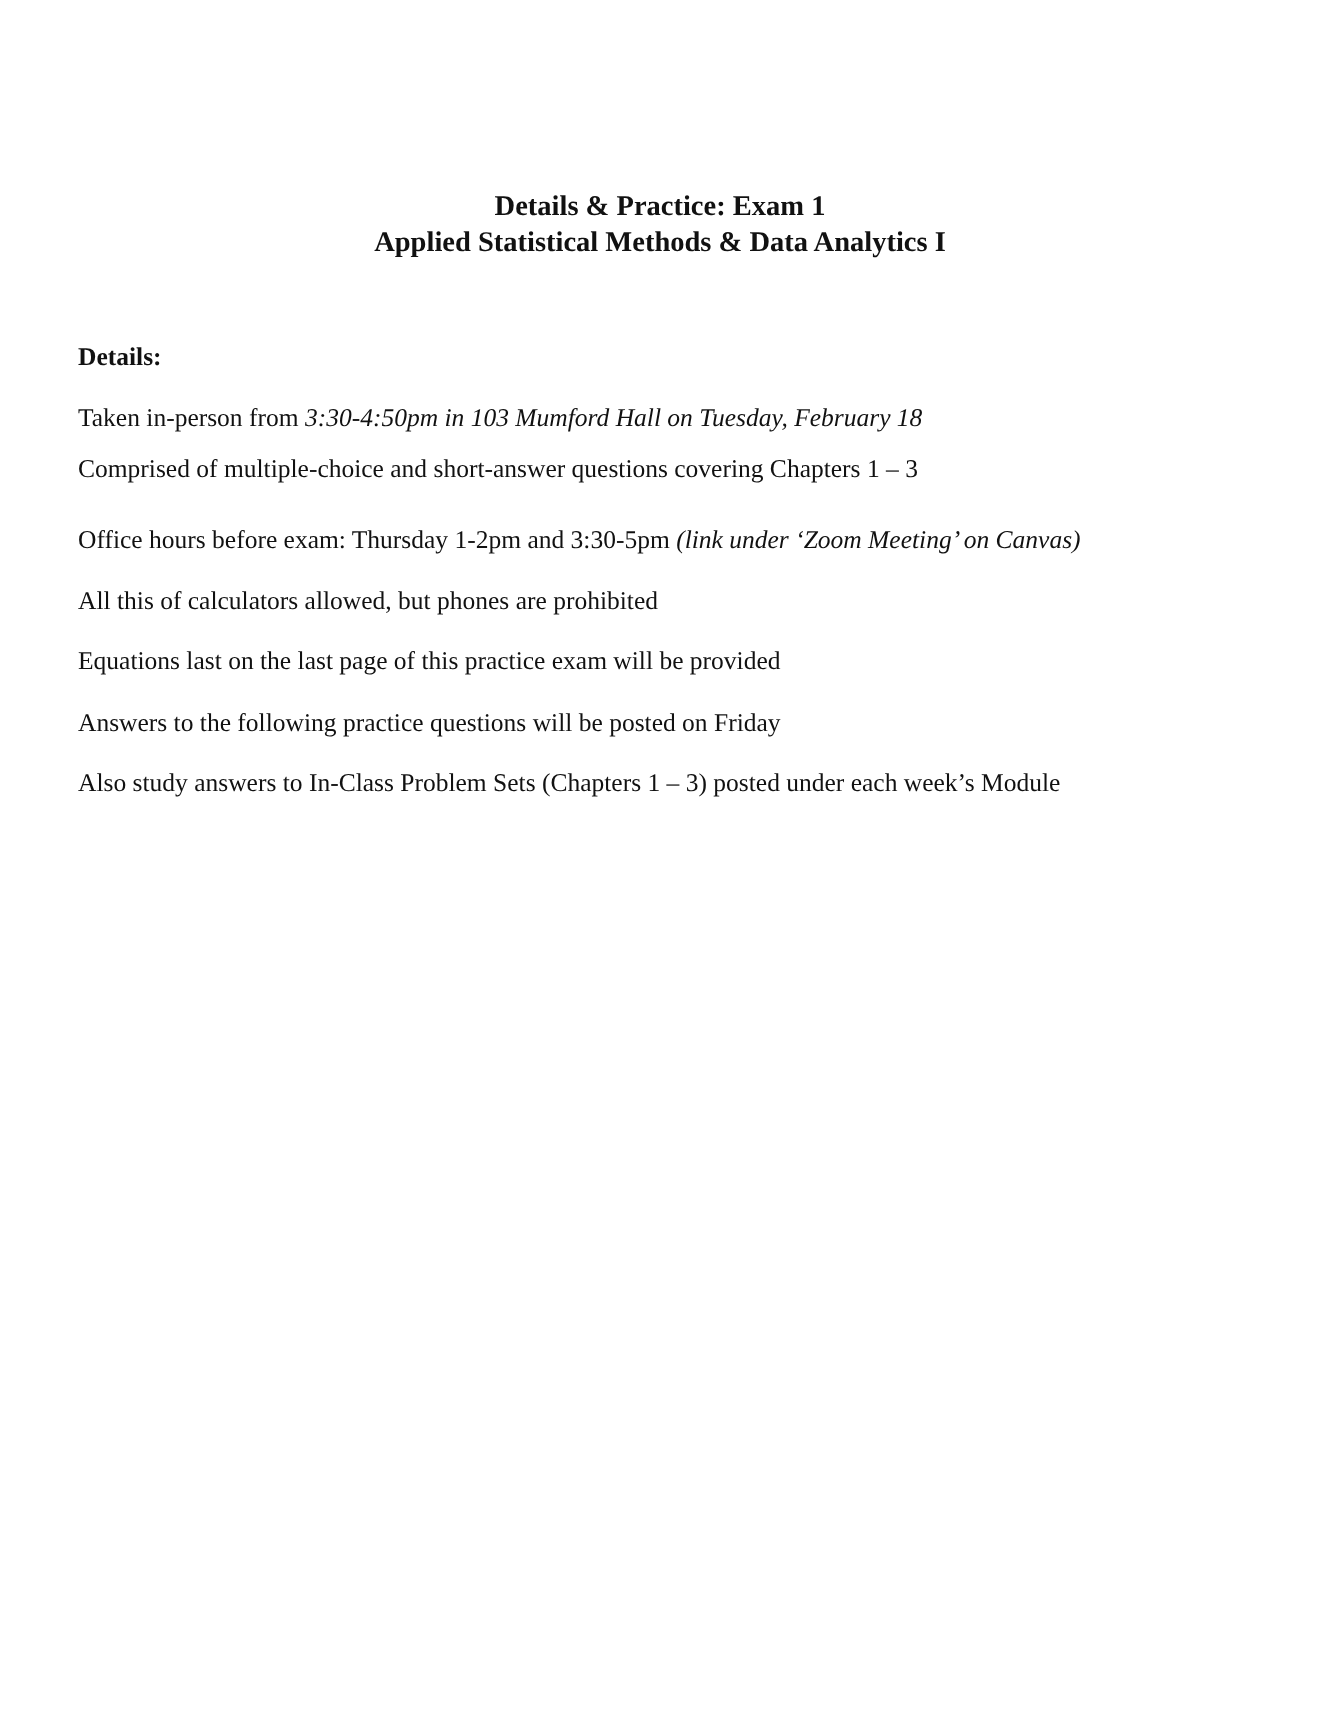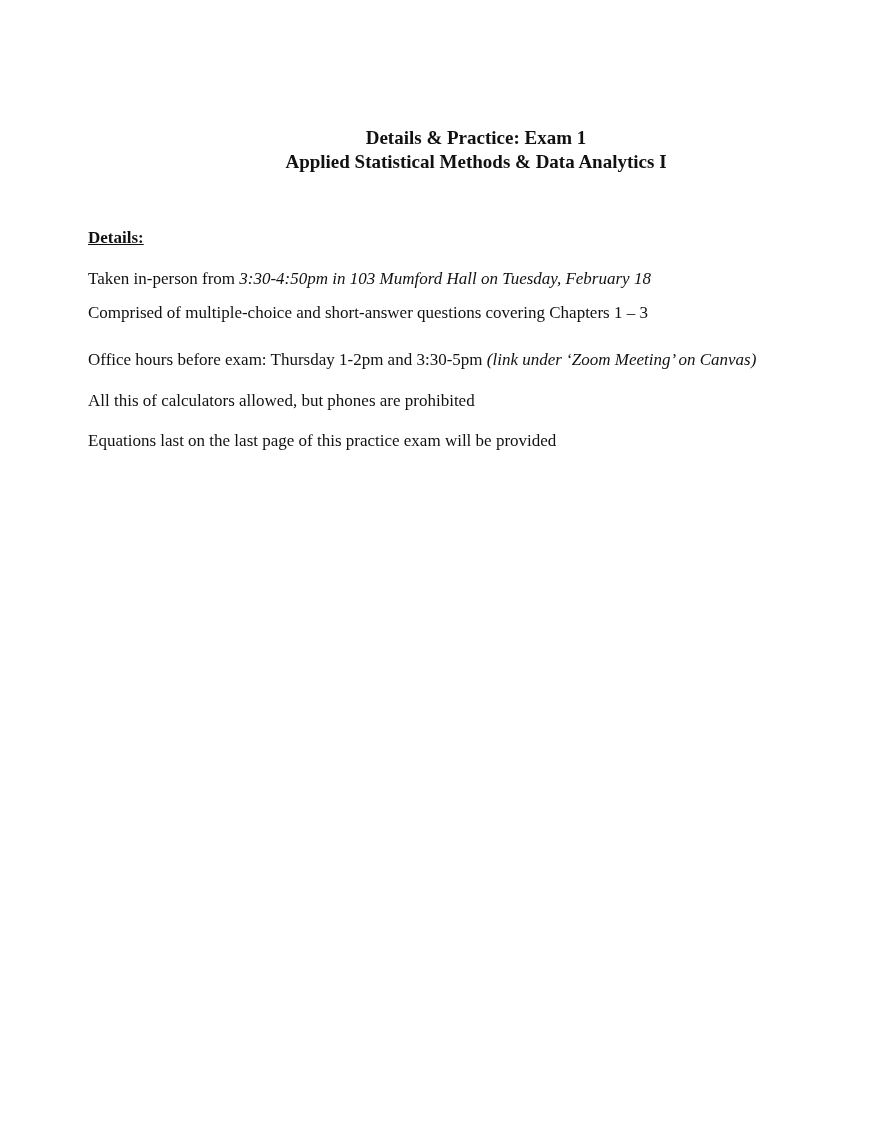--- a/index.html
+++ b/index.html
@@ -1,24 +1,24 @@
 <!DOCTYPE html>
 <html><head>
 <meta charset="utf-8">
 <style>
   html, body { margin: 0; padding: 0; background: #ffffff; }
   body { width: 880px; height: 1139px; position: relative; overflow: hidden;
          font-family: "Liberation Serif", "DejaVu Serif", serif; color: #111; }
-  .page { position: absolute; left: 0; top: 0; width: 757px; height: 1139px; margin-left: 36px; }
+  .page { position: absolute; left: 0; top: 0; width: 757px; height: 1139px; }
   .title { position: absolute; left: 0; width: 880px; text-align: center;
            font-weight: bold; font-size: 19px; line-height: 24px; }
   .t1 { top: 126px; }
   .t2 { top: 150px; }
   .section-heading { position: absolute; left: 52px; top: 228px; font-size: 17px;
-                     font-weight: bold; text-decoration: underline; }
+                     font-weight: bold; }
   .line { position: absolute; left: 52px; font-size: 17px; line-height: 22px; white-space: nowrap; }
   .bi { font-weight: normal; font-style: italic; }
   .it { font-style: italic; }
 </style>
 </head>
 <body>
 
 <div class="page">
   <div class="title t1">Details &amp; Practice: Exam 1</div>
   <div class="title t2">Applied Statistical Methods &amp; Data Analytics I</div>
@@ -33,13 +33,19 @@
   </div>
   <div class="line" style="top:349px">
     <span>Office hours before exam: Thursday 1-2pm and 3:30-5pm </span><span class="it">(link under ‘Zoom Meeting’ on Canvas)</span>
   </div>
   <div class="line" style="top:390px">
     <span>All this of calculators allowed, but phones are prohibited</span>
   </div>
   <div class="line" style="top:430px">
     <span>Equations last on the last page of this practice exam will be provided</span>
   </div>
+  <div class="line" style="top:471px">
+    <span>Answers to the following practice questions will be posted on Friday</span>
+  </div>
+  <div class="line" style="top:511px">
+    <span>Also study answers to In-Class Problem Sets (Chapters 1 – 3) posted under each week’s Module</span>
+  </div>
 </div>
 
 </body></html>

